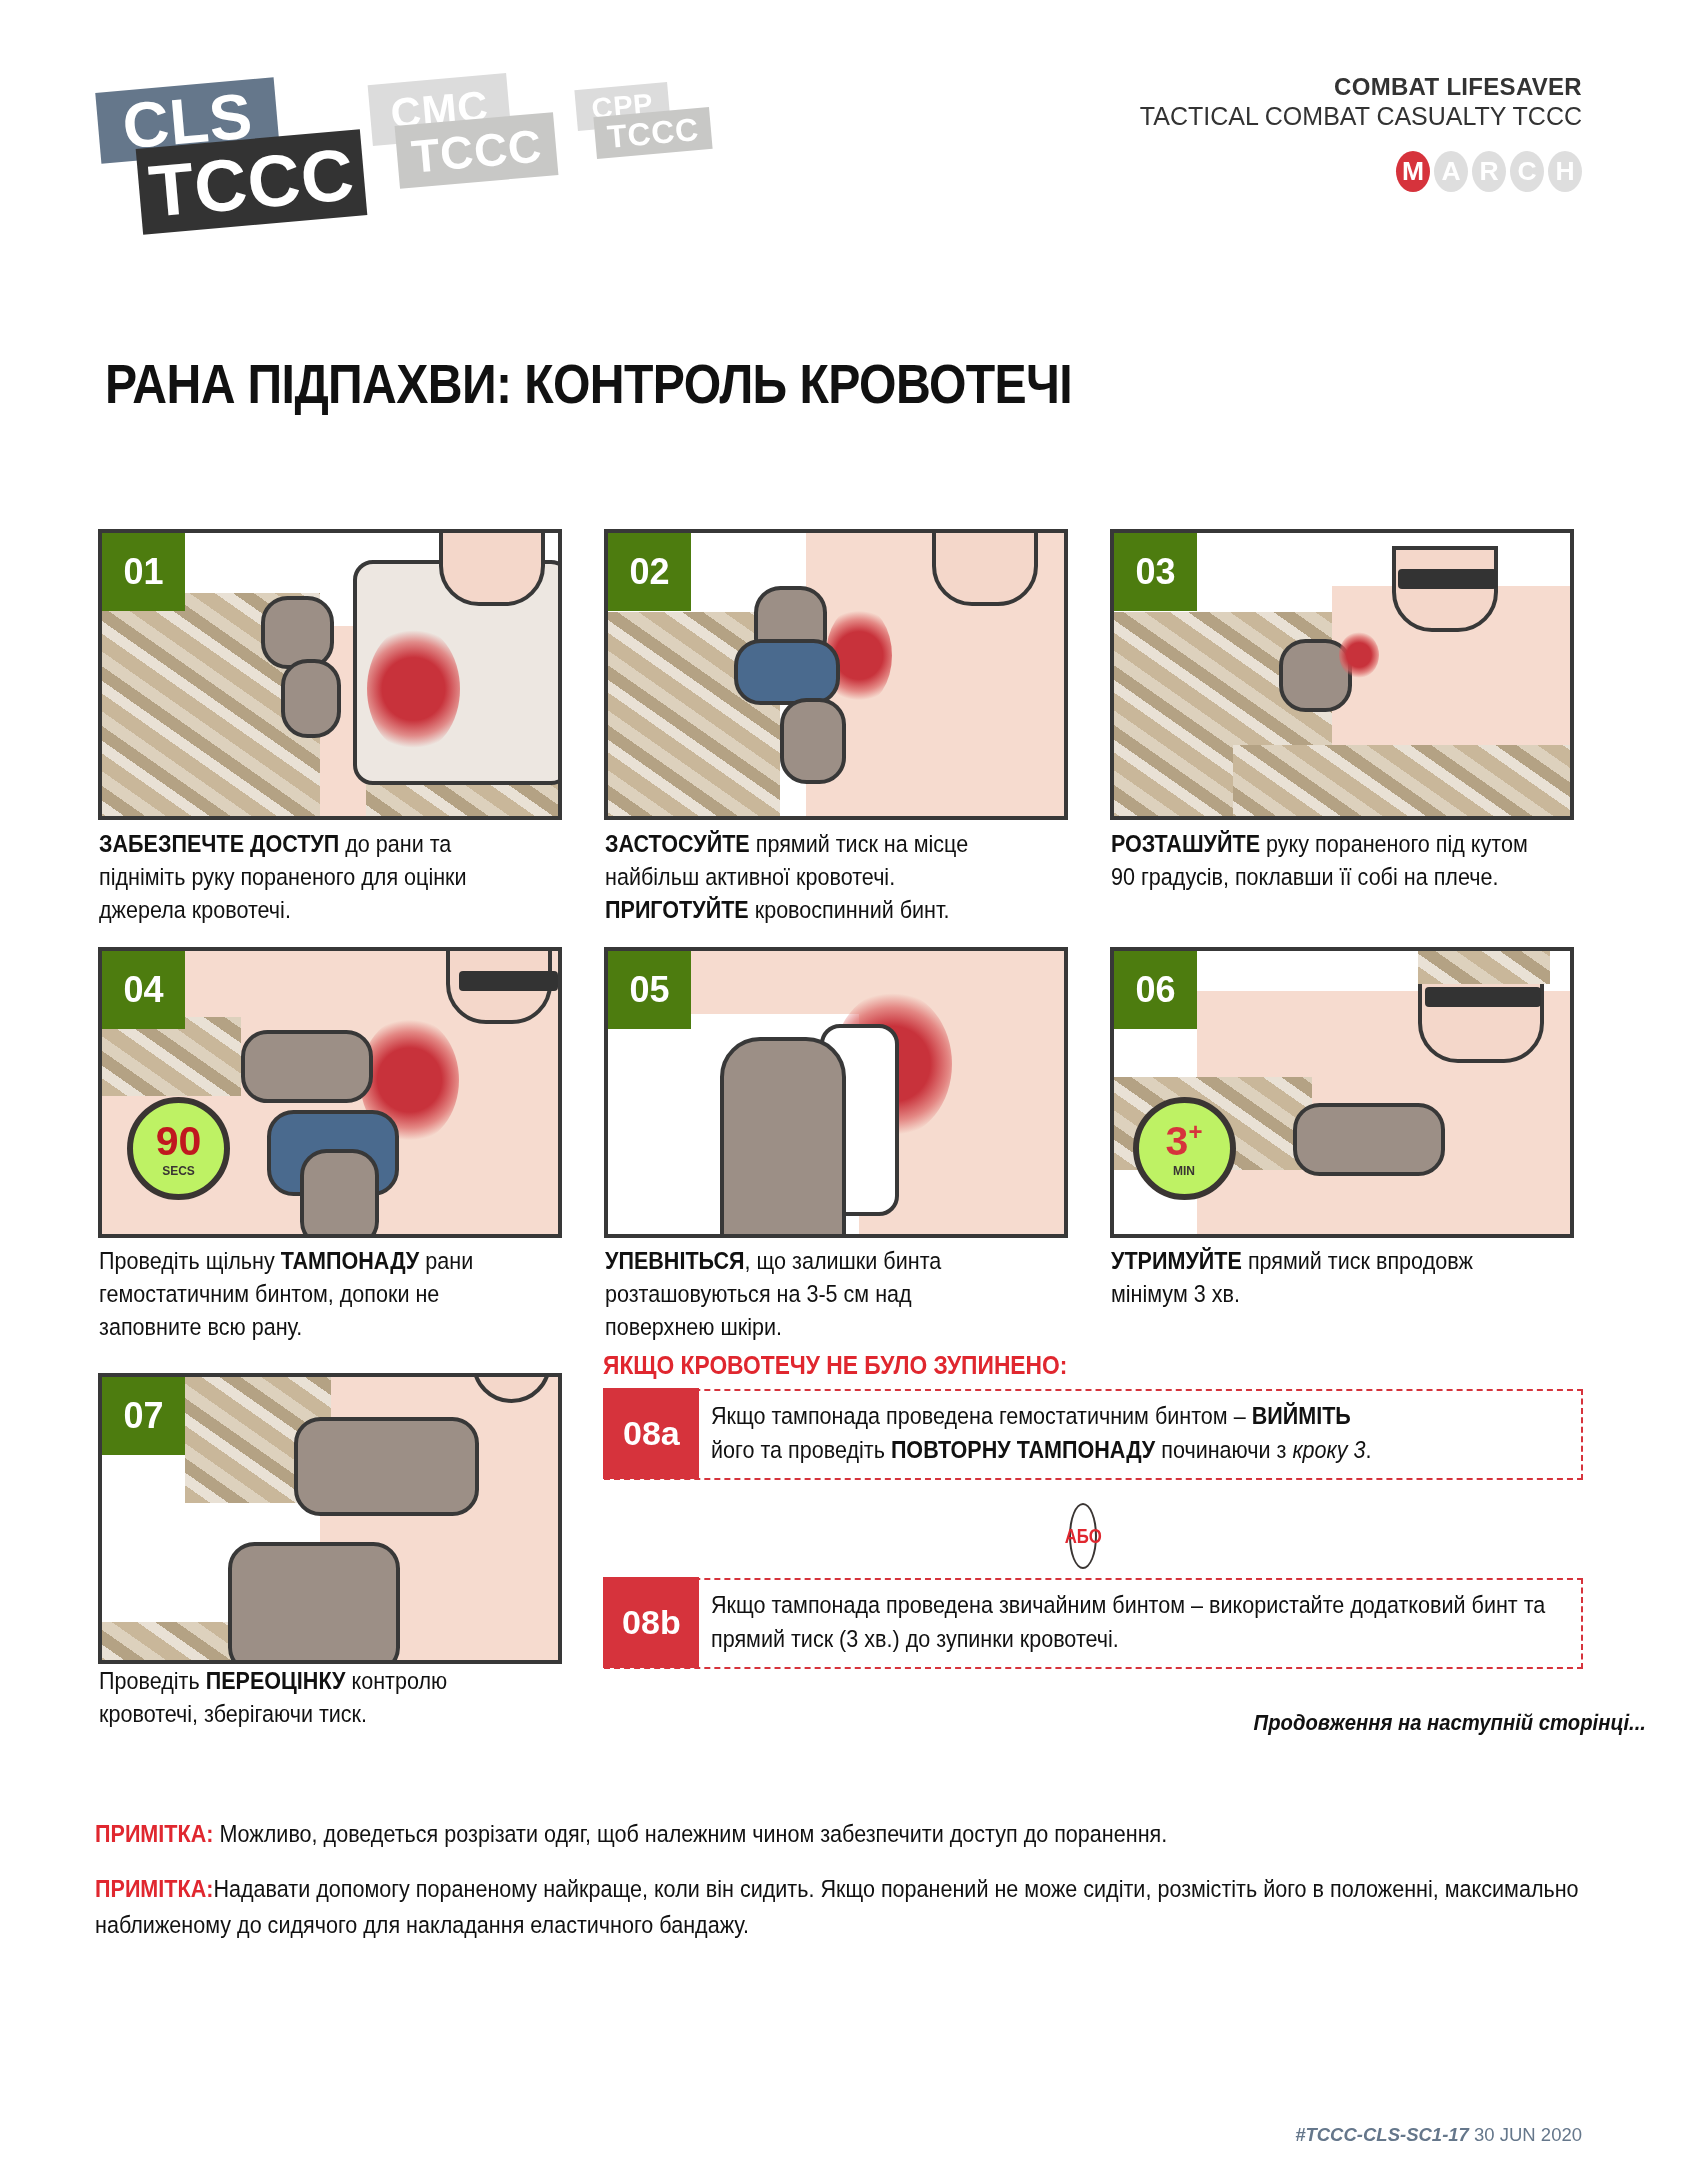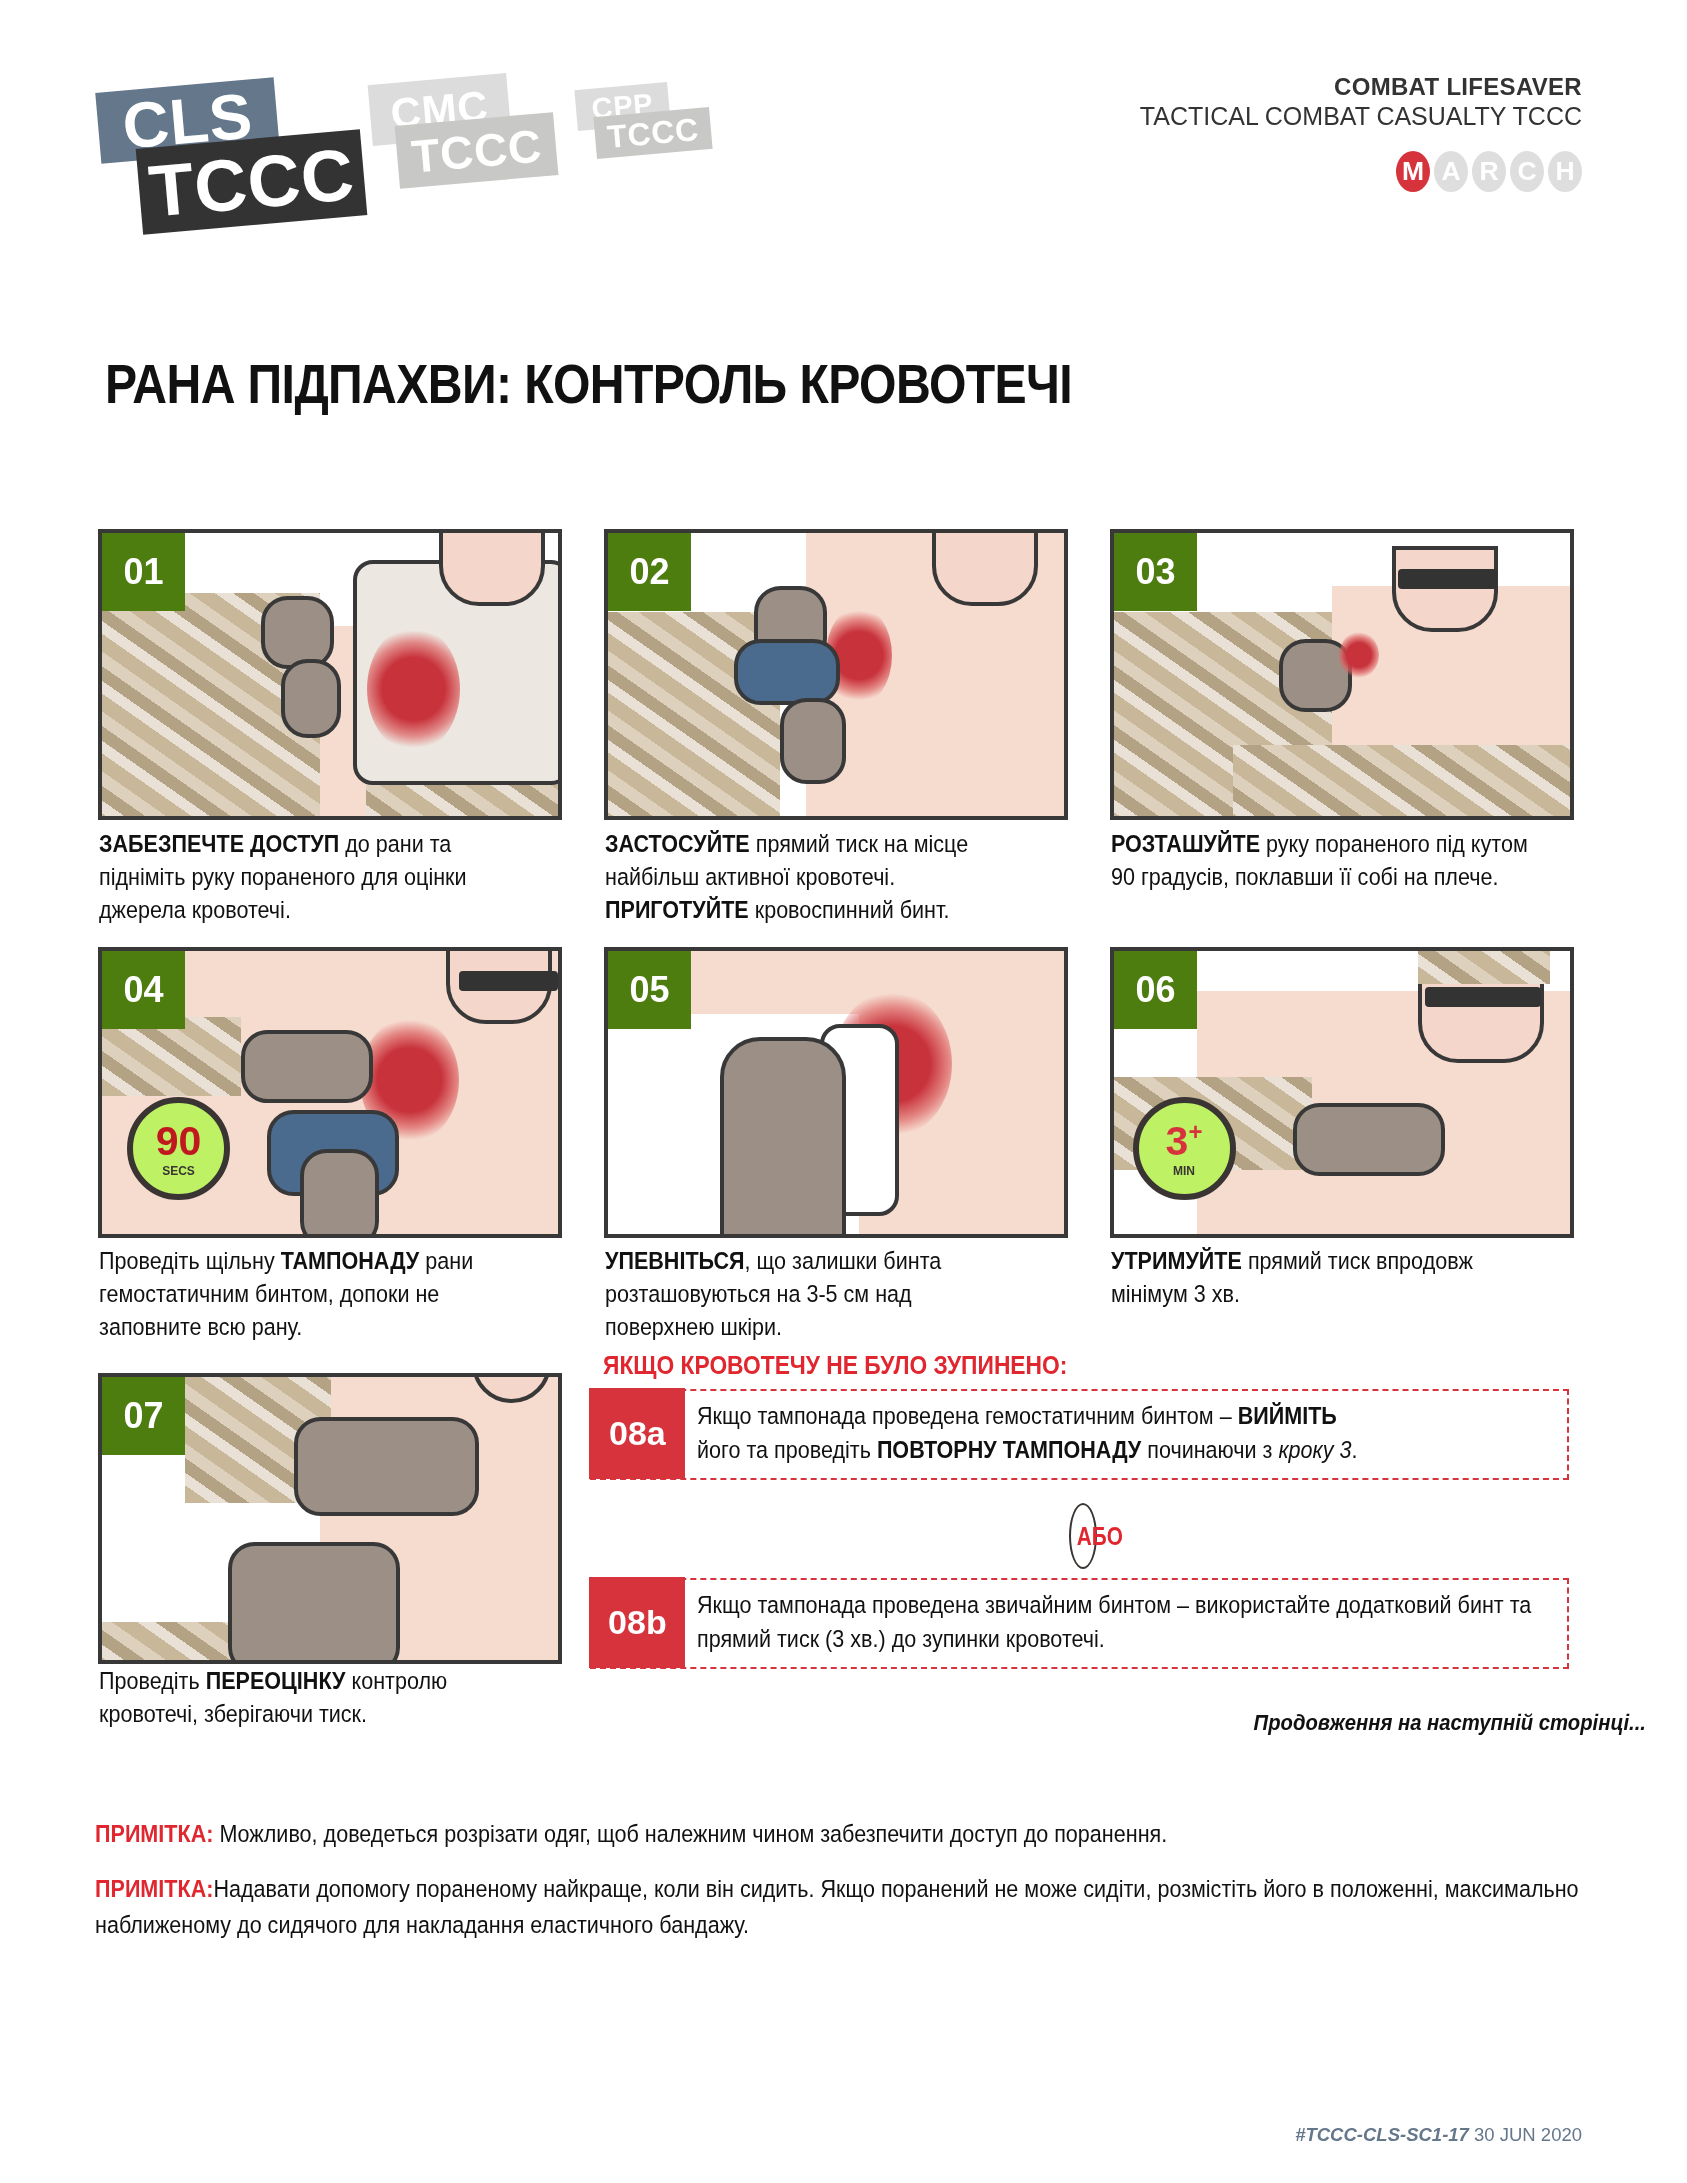--- a/index.html
+++ b/index.html
@@ -41,24 +41,24 @@
 
   .timer { position: absolute; width: 103px; height: 103px; border-radius: 50%; border: 6px solid #3a3533; background: #bef264; display: flex; flex-direction: column; align-items: center; justify-content: center; z-index: 4; }
   .timer .big { font-size: 41px; font-weight: bold; color: #c0181f; line-height: 1; }
   .timer .small { font-size: 12px; font-weight: bold; color: #3a3533; line-height: 1; margin-top: 3px; }
 
   .caption { position: absolute; width: 476px; font-size: 24.5px; line-height: 33px; color: #111; transform: scaleX(0.88); transform-origin: left top; }
   .caption b { font-weight: bold; }
 
   
   .alt-heading { position: absolute; left: 603px; top: 1350px; font-size: 26.5px; font-weight: bold; color: #e0272f; transform: scaleX(0.86); transform-origin: left; white-space: nowrap; }
-  .alt-box { position: absolute; left: 590px; width: 979px; height: 91px; border: 2.6px dashed #d6333c; }
+  .alt-box { position: absolute; left: 604px; width: 979px; height: 91px; border: 2.6px dashed #d6333c; }
   .alt-box .tag { position: absolute; left: -2.6px; top: -2.6px; width: 96px; height: 91px; background: #d6333c; color: #fff; font-weight: bold; font-size: 34px; display: flex; align-items: center; justify-content: center; }
   .alt-box .txt { position: absolute; left: 105px; top: 8px; font-size: 24.5px; line-height: 34px; width: 992px; transform: scaleX(0.88); transform-origin: left top; }
-  .or-circle { position: absolute; left: 1069px; top: 1503px; width: 28px; height: 66px; border: 2.6px solid #3a3533; border-radius: 50%; display: flex; align-items: center; justify-content: flex-start; color: #e0272f; font-weight: bold; font-size: 26px; transform: scaleX(1); }
+  .or-circle { position: absolute; left: 1069px; top: 1503px; width: 28px; height: 66px; border: 2.6px solid #3a3533; border-radius: 50%; display: flex; align-items: center; justify-content: center; color: #e0272f; font-weight: bold; font-size: 21px; transform: scaleX(1); }
   .or-circle span { transform: scaleX(0.8); display: inline-block; }
 
   .continued { position: absolute; right: 41px; top: 1710px; font-size: 22.5px; font-weight: bold; font-style: italic; transform: scaleX(0.9); transform-origin: right; white-space: nowrap; }
 
   .note { position: absolute; left: 95px; font-size: 24.5px; line-height: 36px; width: 1621px; transform: scaleX(0.88); transform-origin: left top; }
   .note .lbl { color: #e0272f; font-weight: bold; }
 
   .footer { position: absolute; right: 105px; top: 2124px; font-size: 18.5px; color: #65778b; }
   .footer b { font-weight: bold; font-style: italic; }
 </style>

